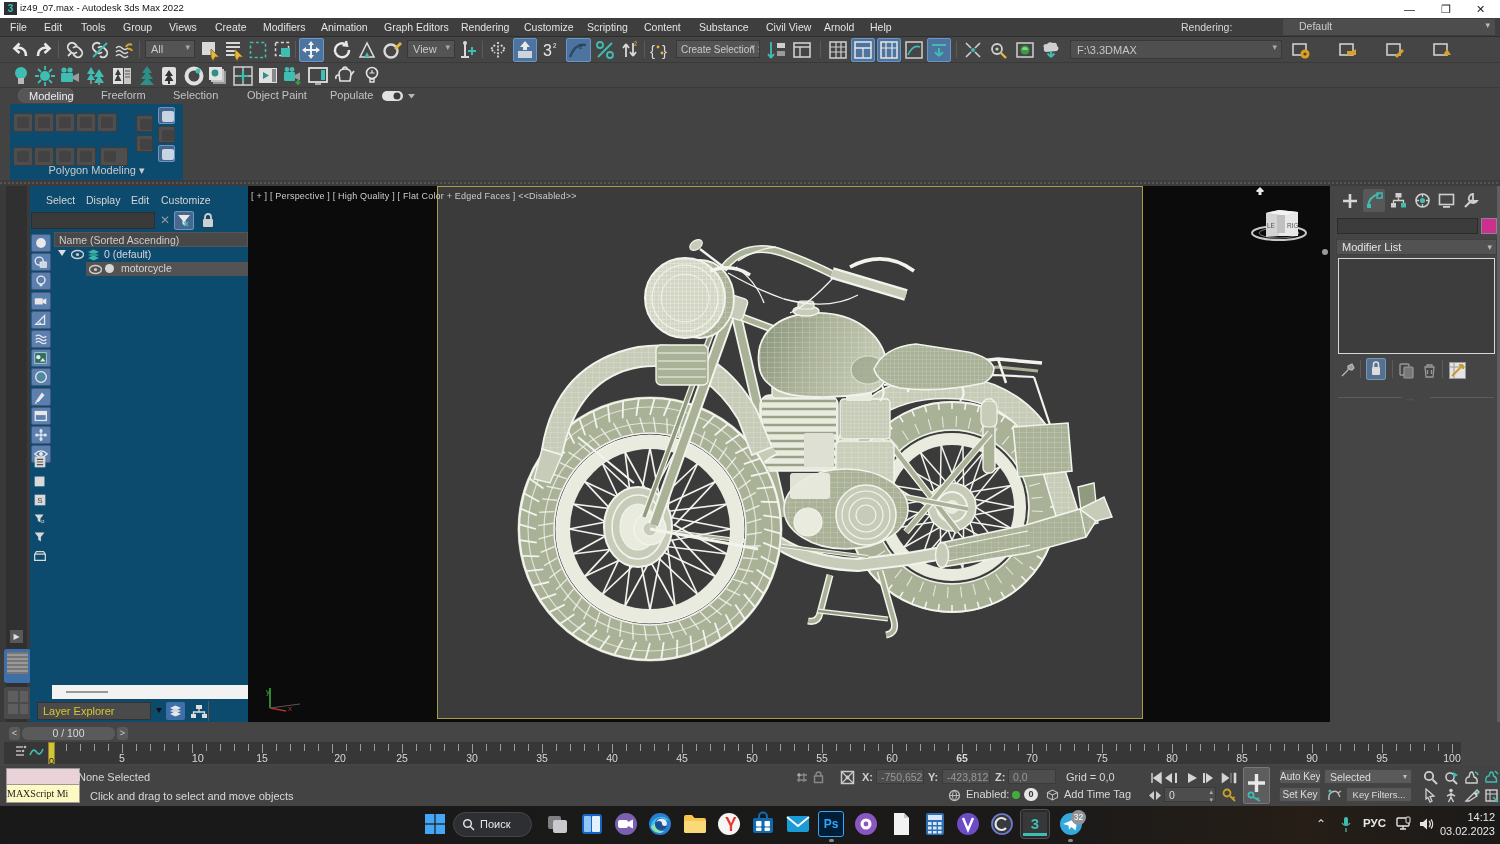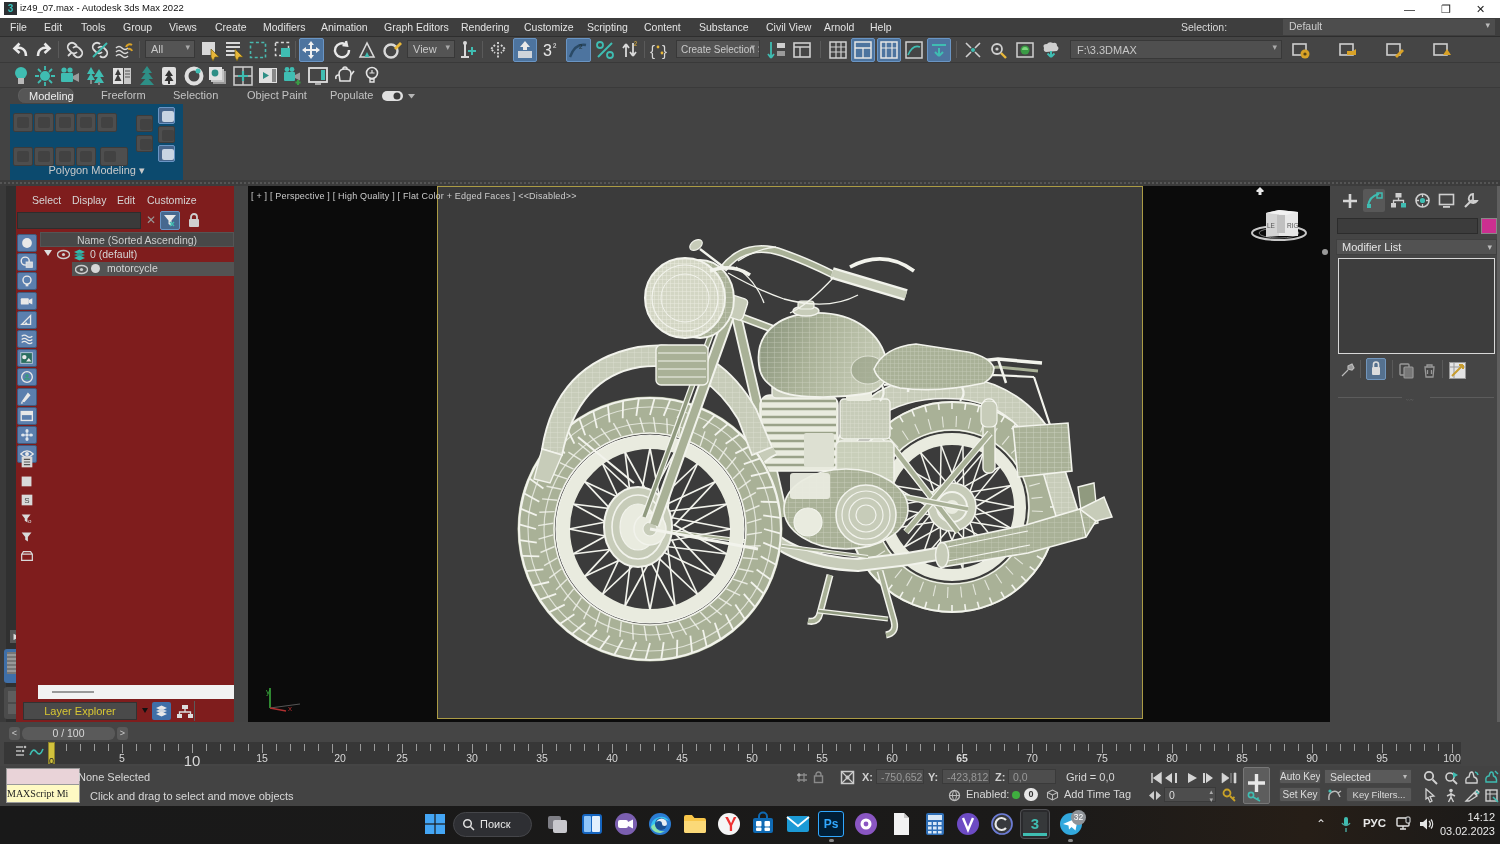--- a/index.html
+++ b/index.html
@@ -8,21 +8,21 @@
 .abs { position:absolute; }
 
 #titlebar { top:0; left:0; width:1500px; height:18px; background:#fff; color:#111; font-size:10px; }
 #titlebar .ttl { position:absolute; left:20px; top:2px; }
 #maxico { position:absolute; left:4px; top:2px; width:13px; height:13px; background:#2d3134; color:#35c3bd; font-size:10px; font-weight:bold; text-align:center; line-height:13px; }
 .winbtn { position:absolute; top:3px; color:#222; font-size:11px; }
 
 #menubar { top:18px; left:0; width:1500px; height:19px; background:#3e3e3e; color:#e3e3e3; font-size:10.5px; border-bottom:1px solid #2e2e2e; }
 #menubar span.m { position:absolute; top:3px; }
 #wslabel { position:absolute; top:3px; left:1181px; color:#d8d8d8; }
-#wsdd { position:absolute; top:1px; left:1283px; width:212px; height:16px; background:#4d4d4d; color:#ccc; padding:1px 6px; }
+#wsdd { position:absolute; top:1px; left:1283px; width:212px; height:16px; background:#4d4d4d; color:#ccc; padding:1px 16px; }
 #wsdd:after { content:"▾"; position:absolute; right:5px; top:1px; font-size:9px; color:#bbb; }
 
 #tb1 { top:37px; left:0; width:1500px; height:26px; background:#454545; border-bottom:1px solid #393939; }
 #tb2 { top:63px; left:0; width:1500px; height:25px; background:#454545; border-bottom:1px solid #3a3a3a; }
 .ico { position:absolute; top:2px; width:22px; height:22px; }
 .sep { position:absolute; top:4px; width:1px; height:17px; background:#5a5a5a; }
 .dd { position:absolute; background:#545454; border:1px solid #383838; color:#c9c9c9; font-size:11px; white-space:nowrap; overflow:hidden; }
 .dd:after { content:"▾"; position:absolute; right:4px; top:1px; font-size:9px; color:#aaa; }
 .hib { background:#4d749f; border:1px solid #6a95c4; border-radius:2px; }
 
@@ -33,21 +33,21 @@
 #pmpanel { position:absolute; left:10px; top:1px; width:173px; height:76px; background:#0c4a6e; }
 .rbtn { position:absolute; width:20px; height:19px; background:#4e4e4e; border:1px solid #3c3c3c; border-radius:2px; }
 .rbtn.hib { background:#46658c; border:1px solid #6a95c4; }
 .rbtn .g { position:absolute; left:3px; top:3px; width:12px; height:11px; background:#424242; border-radius:2px; }
 .rbtn.hib .g { background:#c8d4e2; }
 #pmlabel { position:absolute; left:0; top:60px; width:173px; text-align:center; color:#c9c9c9; font-size:11px; }
 
 #dockstrip { top:180px; left:0; width:1500px; height:6px; background:#3c3c3c; background-image:repeating-linear-gradient(90deg,#555 0 2px,transparent 2px 4px); background-size:100% 2px; background-position:0 2px; background-repeat:no-repeat; }
 
 #rail { top:186px; left:0; width:30px; height:536px; background:#3a3a3a; }
-#explorer { top:186px; left:16px; width:218px; height:536px; background:#7f1d1d; font-size:10.5px; color:#d5d5d5;text-align:center; }
+#explorer { top:186px; left:30px; width:218px; height:536px; background:#0c4a6e; font-size:10.5px; color:#d5d5d5; }
 #viewport { top:186px; left:248px; width:1082px; height:536px; background:#0b0b0b; }
 #vpbox { position:absolute; left:189px; top:0px; width:706px; height:533px; background:#3b3b3b; border:1px solid #ab9b45; }
 #vplabel { position:absolute; left:3px; top:5px; color:#cccccc; font-size:9px; white-space:nowrap; letter-spacing:0.2px; }
 #cmdpanel { top:186px; left:1330px; width:170px; height:536px; background:#454545; }
 
 #sliderrow { top:722px; left:0; width:1500px; height:19px; background:#454545; }
 #rulerrow { top:741px; left:0; width:1500px; height:25px; background:#454545; }
 #ruler { position:absolute; left:4px; top:1px; width:1457px; height:22px; background:#373737; }
 #statusbar { top:766px; left:0; width:1500px; height:40px; background:#434343; color:#d8d8d8; font-size:11px; }
 #taskbar { top:806px; left:0; width:1500px; height:38px; background:linear-gradient(90deg,#191919 0%,#1b1a19 70%,#261e17 87%,#1b1a19 100%); }
@@ -76,21 +76,21 @@
     <span class="m" style="left:321px">Animation</span>
     <span class="m" style="left:384px">Graph Editors</span>
     <span class="m" style="left:461px">Rendering</span>
     <span class="m" style="left:524px">Customize</span>
     <span class="m" style="left:587px">Scripting</span>
     <span class="m" style="left:644px">Content</span>
     <span class="m" style="left:699px">Substance</span>
     <span class="m" style="left:766px">Civil View</span>
     <span class="m" style="left:824px">Arnold</span>
     <span class="m" style="left:870px">Help</span>
-    <span id="wslabel">Selection:</span>
+    <span id="wslabel">Rendering:</span>
     <div id="wsdd">Default</div>
   </div>
   <div class="abs" id="tb1">
     <svg class="ico" style="left:9px" viewBox="0 0 22 22">
         <path d="M17 17 C17 10 12 8 7 9 M10.5 4.5 L5.5 9.5 L10.5 14" stroke="#e8e8e8" stroke-width="2.6" fill="none"></path>
       </svg>
     <svg class="ico" style="left:33px" viewBox="0 0 22 22">
         <path d="M5 17 C5 10 10 8 15 9 M11.5 4.5 L16.5 9.5 L11.5 14" stroke="#e8e8e8" stroke-width="2.6" fill="none"></path>
       </svg>
     <div class="sep" style="left:58px"></div>
@@ -1138,21 +1138,21 @@
           <div style="position:absolute;left:1336.0px;top:2px;width:1px;height:7px;background:#9a9a9a;"></div>
           <div style="position:absolute;left:1350.0px;top:2px;width:1px;height:7px;background:#9a9a9a;"></div>
           <div style="position:absolute;left:1364.0px;top:2px;width:1px;height:7px;background:#9a9a9a;"></div>
           <div style="position:absolute;left:1378.0px;top:2px;width:1px;height:9px;background:#9a9a9a;"></div>
           <div style="position:absolute;left:1392.0px;top:2px;width:1px;height:7px;background:#9a9a9a;"></div>
           <div style="position:absolute;left:1406.0px;top:2px;width:1px;height:7px;background:#9a9a9a;"></div>
           <div style="position:absolute;left:1420.0px;top:2px;width:1px;height:7px;background:#9a9a9a;"></div>
           <div style="position:absolute;left:1434.0px;top:2px;width:1px;height:7px;background:#9a9a9a;"></div>
           <div style="position:absolute;left:1448.0px;top:2px;width:1px;height:9px;background:#9a9a9a;"></div>
           <div style="position:absolute;left:106.0px;top:10px;width:24px;text-align:center;color:#d8d8d8;font-size:10.5px;">5</div>
-          <div style="position:absolute;left:176.0px;top:10px;width:24px;text-align:center;color:#d8d8d8;font-size:15px;">10</div>
+          <div style="position:absolute;left:176.0px;top:10px;width:24px;text-align:right;color:#d8d8d8;font-size:11px;">10</div>
           <div style="position:absolute;left:246.0px;top:10px;width:24px;text-align:center;color:#d8d8d8;font-size:10.5px;">15</div>
           <div style="position:absolute;left:316.0px;top:10px;width:24px;text-align:center;color:#d8d8d8;font-size:10.5px;margin-left:8px;">20</div>
           <div style="position:absolute;left:386.0px;top:10px;width:24px;text-align:center;color:#d8d8d8;font-size:10.5px;">25</div>
           <div style="position:absolute;left:456.0px;top:10px;width:24px;text-align:center;color:#d8d8d8;font-size:10.5px;">30</div>
           <div style="position:absolute;left:526.0px;top:10px;width:24px;text-align:center;color:#d8d8d8;font-size:10.5px;">35</div>
           <div style="position:absolute;left:596.0px;top:10px;width:24px;text-align:center;color:#d8d8d8;font-size:10.5px;">40</div>
           <div style="position:absolute;left:666.0px;top:10px;width:24px;text-align:center;color:#d8d8d8;font-size:10.5px;">45</div>
           <div style="position:absolute;left:736.0px;top:10px;width:24px;text-align:center;color:#d8d8d8;font-size:10.5px;">50</div>
           <div style="position:absolute;left:806.0px;top:10px;width:24px;text-align:center;color:#d8d8d8;font-size:10.5px;">55</div>
           <div style="position:absolute;left:876.0px;top:10px;width:24px;text-align:center;color:#d8d8d8;font-size:10.5px;">60</div>

